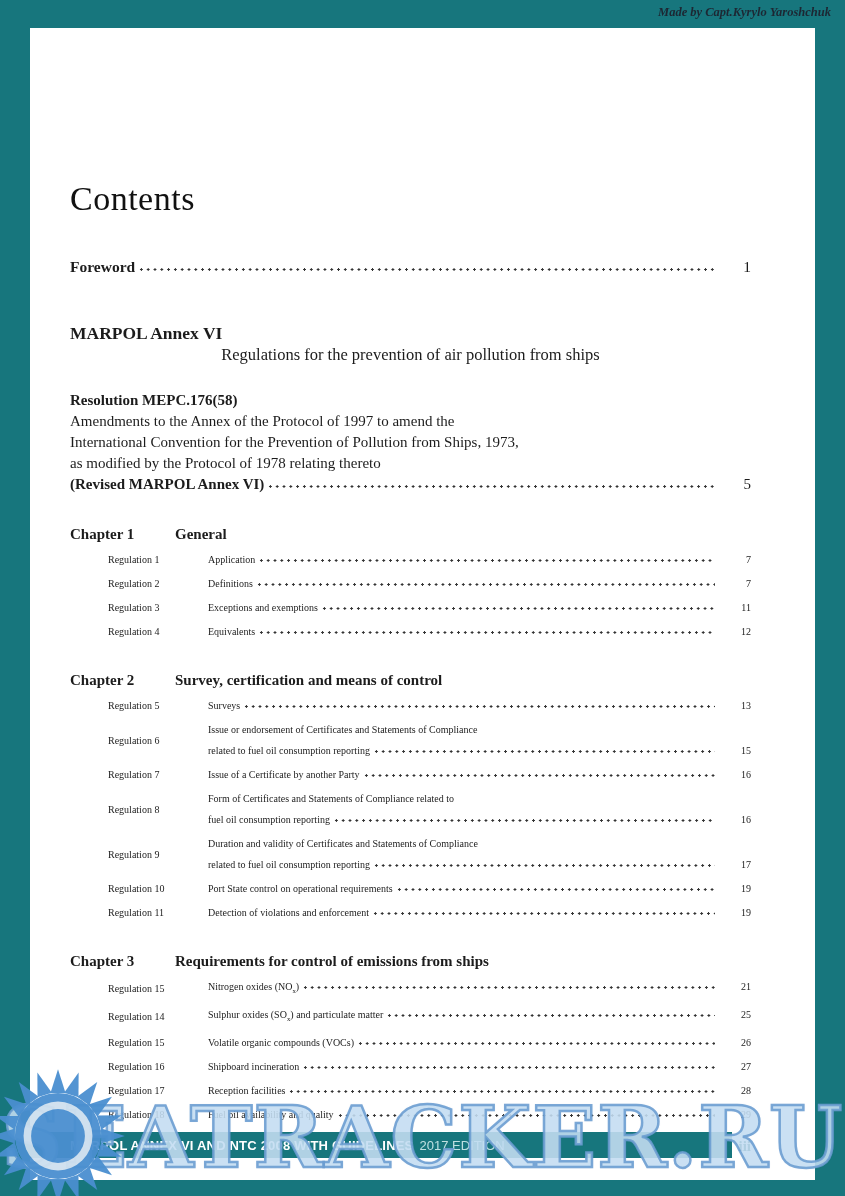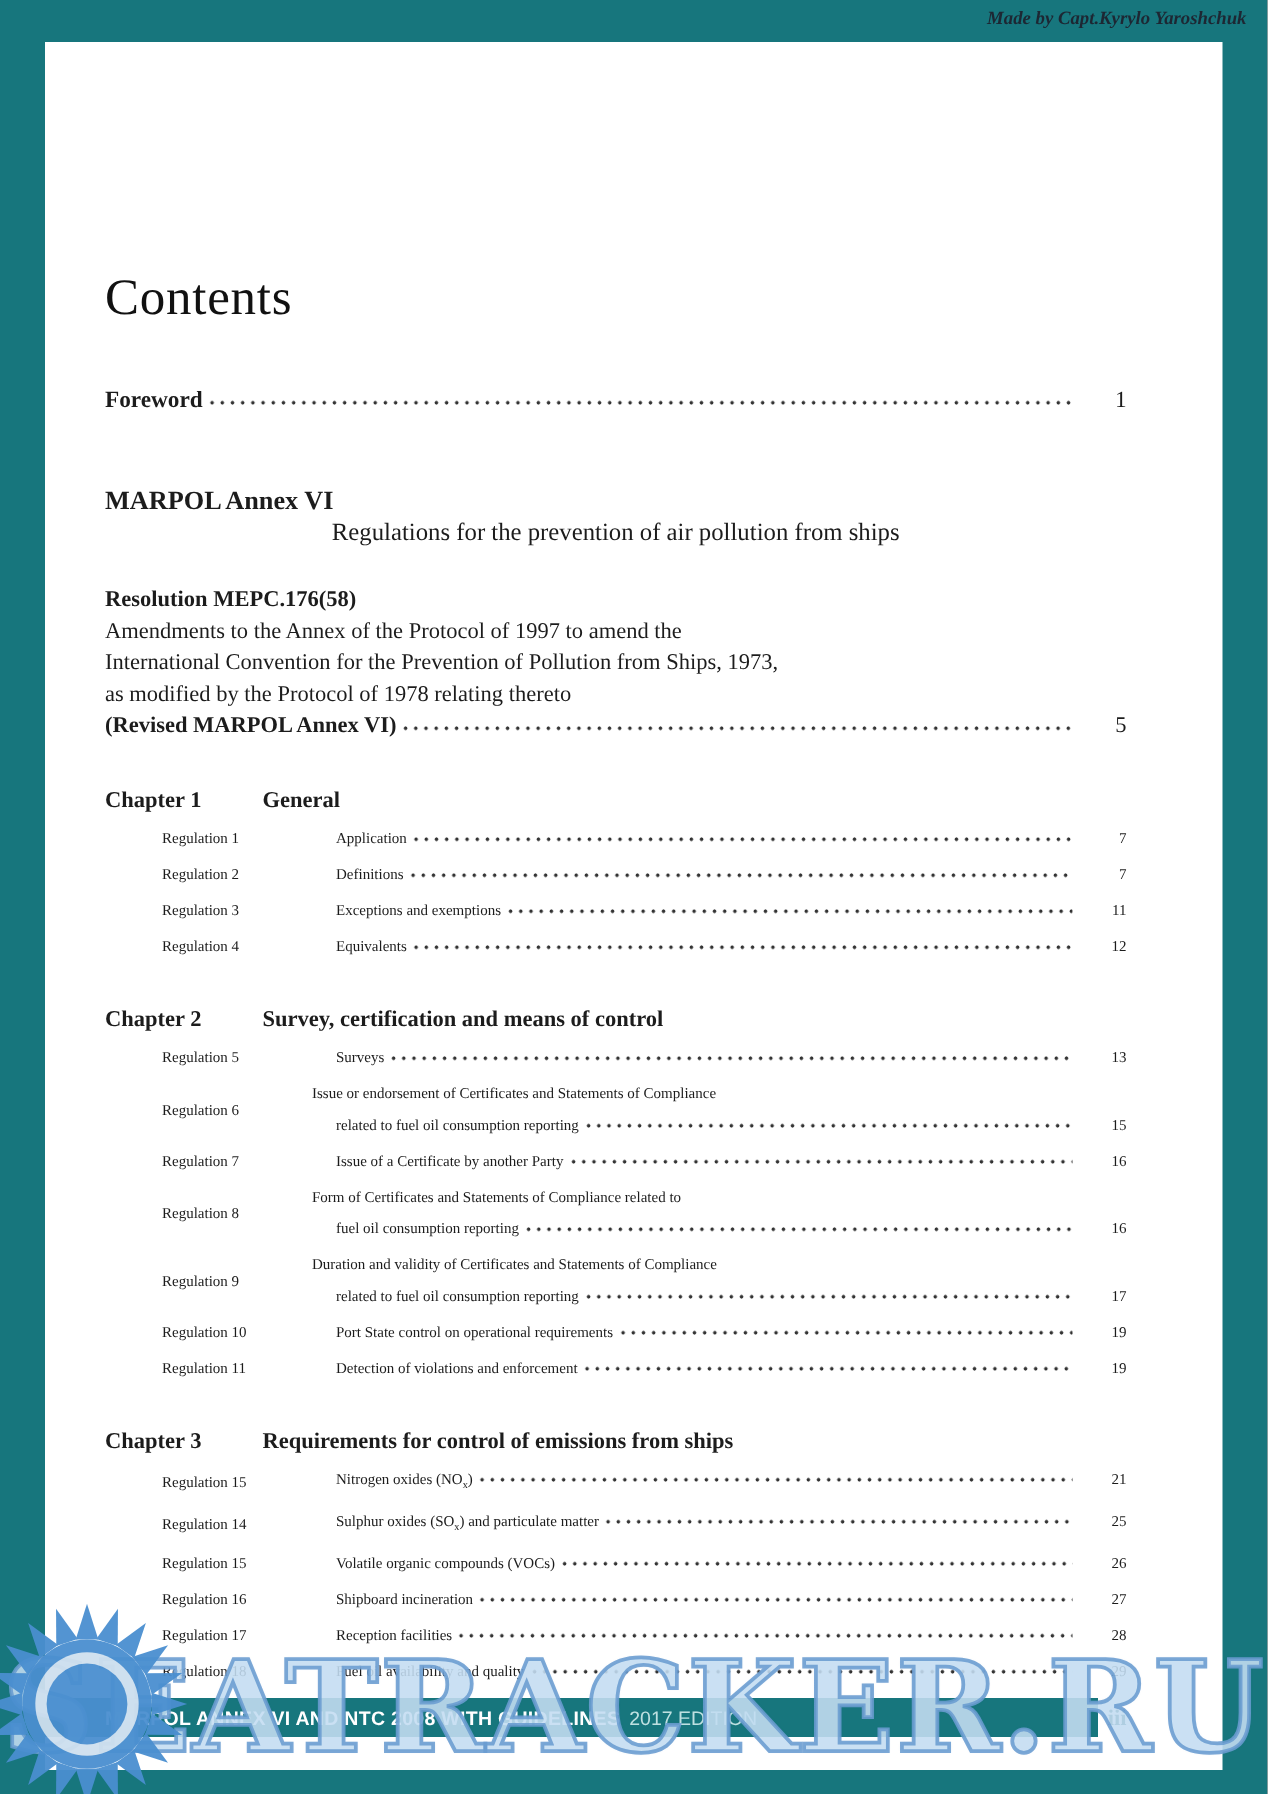--- a/index.html
+++ b/index.html
@@ -46,21 +46,21 @@
 
   .chapter { margin-top:30px; }
   .chapter-head { display:flex; margin:0 0 6px 0; font-weight:bold; font-size:15px; line-height:19px; }
   .ch-label { flex:0 0 105px; }
   .ch-title { flex:1; }
 
   .toc-entry { display:flex; margin-left:38px; margin-top:5px; font-size:10px; line-height:19px; align-items:center; }
   .reg-col { flex:0 0 100px; }
   .entry-body { flex:1; min-width:0; }
   .l1 { display:block; margin-bottom:2px; }
-  .l2 { display:flex; align-items:baseline;margin-left:16px; }
+  .l2 { display:flex; align-items:baseline; }
   sub { font-size:0.68em; }
 
   .footer-band {
     position:absolute; left:0; bottom:22px; width:702px; height:26px;
     background:#17767D; display:flex; align-items:center; padding-left:40px; z-index:1;
   }
   .footer-title {
     font-family:"Liberation Sans", sans-serif; font-weight:bold; font-size:13px;
     color:#ffffff; letter-spacing:0.2px; white-space:nowrap;
   }

